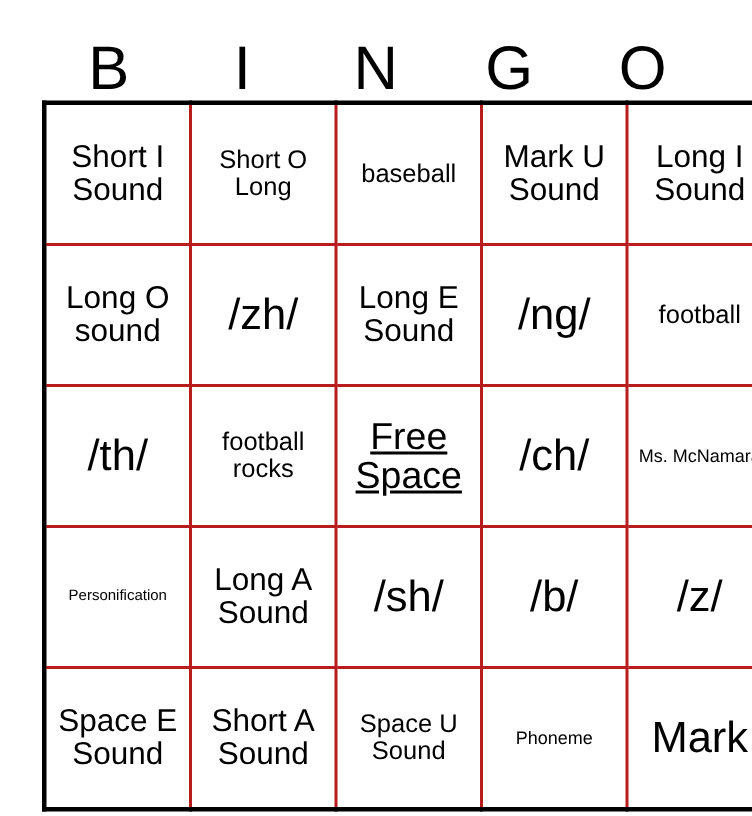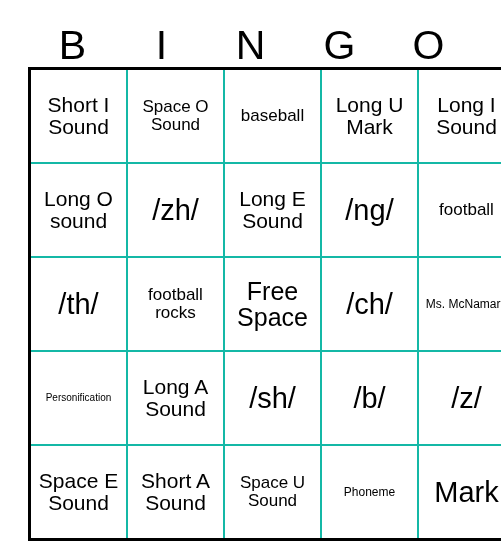--- a/index.html
+++ b/index.html
@@ -41,36 +41,36 @@
   }
 
   
   #grid {
     width: 445px;
     border-collapse: collapse;
     table-layout: fixed;
     border: 3px solid #000000;
   }
   #grid td {
-    border: 2px solid #14b8a6;
+    border: 2px solid #b91c1c;
     width: 89px;
     height: 88px;
     padding: 2px 3px;
     text-align: center;
     vertical-align: middle;
     overflow: hidden;
     word-wrap: break-word;
   }
   .cell-text {
     display: block;
     line-height: 1.04;
   }
   
   .fs-xl   { font-size: 29px; }
-  .fs-lg   { font-size: 25px; }
+  .fs-lg   { font-size: 25px; text-decoration: underline; }
   .fs-md   { font-size: 21px; }
   .fs-sm   { font-size: 17px; }
   .fs-xs   { font-size: 12px; }
   .fs-xxs  { font-size: 10px; }
 </style>
 </head>
 <body>
 
 <div id="card">
 
@@ -82,27 +82,27 @@
       <div class="header-letter">O</div>
     </div>
 
   <table id="grid">
     <tbody>
         <tr>
           <td>
             <span class="cell-text fs-md">Short I Sound</span>
           </td>
           <td>
-            <span class="cell-text fs-sm">Space O Sound</span>
+            <span class="cell-text fs-sm">Short O Long</span>
           </td>
           <td>
             <span class="cell-text fs-sm">baseball</span>
           </td>
           <td>
-            <span class="cell-text fs-md">Long U Mark</span>
+            <span class="cell-text fs-md">Mark U Sound</span>
           </td>
           <td>
             <span class="cell-text fs-md">Long I Sound</span>
           </td>
         </tr>
         <tr>
           <td>
             <span class="cell-text fs-md">Long O sound</span>
           </td>
           <td>

